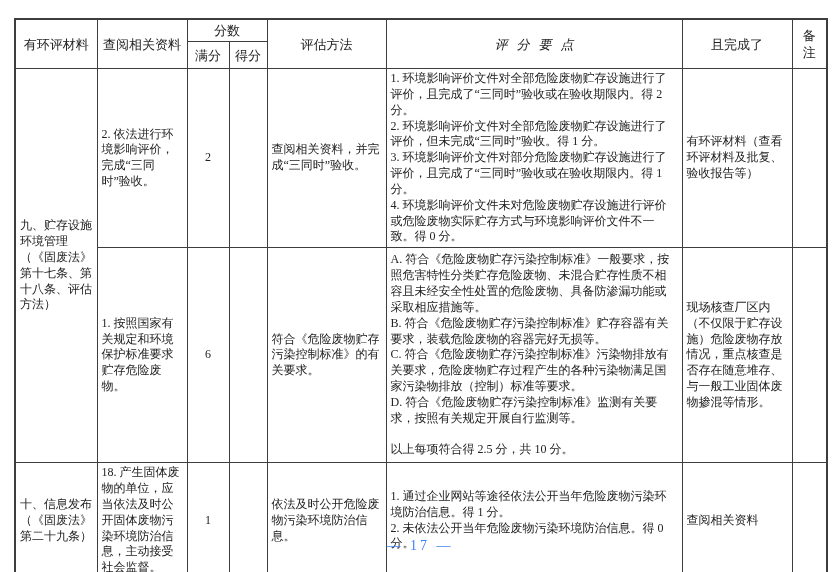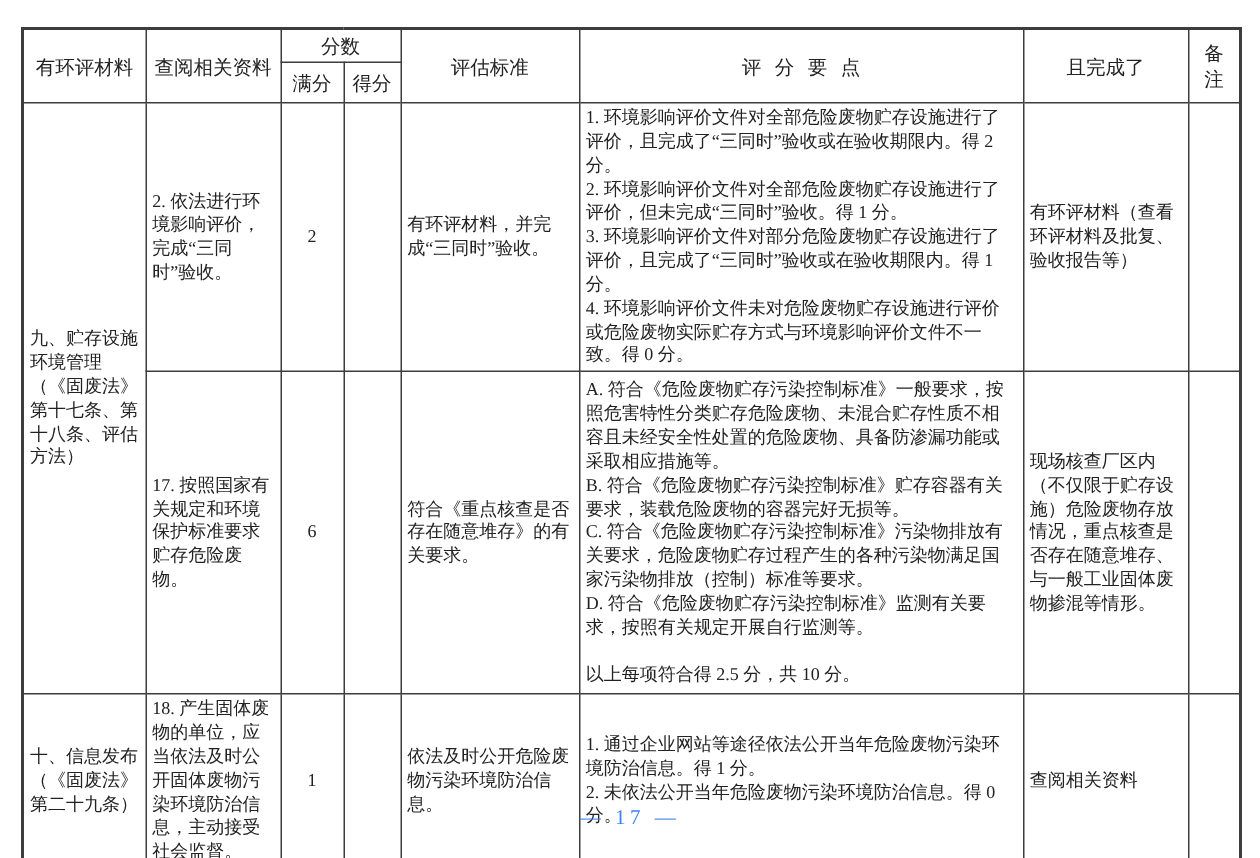--- a/index.html
+++ b/index.html
@@ -29,21 +29,21 @@
     line-height: 1.32;
     padding: 2px 4px;
     vertical-align: middle;
     overflow: hidden;
     word-break: break-all;
   }
   table.eval th {
     text-align: center;
     font-size: 13px;
   }
-  .points-header { letter-spacing: 9px; text-indent: 9px; }
+  .points-header { letter-spacing: 9px; text-indent: 9px; font-style: italic; }
   .cell-center { text-align: center; }
   .cell-top { vertical-align: top; }
   .pre { white-space: pre-wrap; }
 
   .footer-pageno {
     position: absolute;
     left: 0;
     right: 0;
     top: 538px;
     text-align: center;
@@ -67,49 +67,49 @@
       <col style="width:296px">
       <col style="width:110px">
       <col style="width:35px">
     </colgroup>
 
     <tbody>
         <tr style="height:22px">
       <th rowspan="2">有环评材料</th>
       <th rowspan="2">查阅相关资料</th>
       <th colspan="2">分数</th>
-      <th rowspan="2">评估标准</th>
+      <th rowspan="2">评估方法</th>
       <th rowspan="2" class="points-header">评分要点</th>
       <th rowspan="2">且完成了</th>
       <th rowspan="2">备注</th>
     </tr>
     <tr style="height:27px">
       <th>满分</th>
       <th>得分</th>
     </tr>
 
     <tr style="height:129px">
       <td rowspan="2">九、贮存设施环境管理（《固废法》第十七条、第十八条、评估方法）</td>
       <td>2. 依法进行环境影响评价，完成“三同时”验收。</td>
       <td class="cell-center">2</td>
       <td class="cell-center"></td>
-      <td>有环评材料，并完成“三同时”验收。</td>
+      <td>查阅相关资料，并完成“三同时”验收。</td>
       <td class="cell-top pre">1. 环境影响评价文件对全部危险废物贮存设施进行了评价，且完成了“三同时”验收或在验收期限内。得 2 分。
 2. 环境影响评价文件对全部危险废物贮存设施进行了评价，但未完成“三同时”验收。得 1 分。
 3. 环境影响评价文件对部分危险废物贮存设施进行了评价，且完成了“三同时”验收或在验收期限内。得 1 分。
 4. 环境影响评价文件未对危险废物贮存设施进行评价或危险废物实际贮存方式与环境影响评价文件不一致。得 0 分。</td>
       <td>有环评材料（查看环评材料及批复、验收报告等）</td>
       <td></td>
     </tr>
 
     <tr style="height:215px">
-      <td>17. 按照国家有关规定和环境保护标准要求贮存危险废物。</td>
+      <td>1. 按照国家有关规定和环境保护标准要求贮存危险废物。</td>
       <td class="cell-center">6</td>
       <td class="cell-center"></td>
-      <td>符合《重点核查是否存在随意堆存》的有关要求。</td>
+      <td>符合《危险废物贮存污染控制标准》的有关要求。</td>
       <td class="cell-top pre">A. 符合《危险废物贮存污染控制标准》一般要求，按照危害特性分类贮存危险废物、未混合贮存性质不相容且未经安全性处置的危险废物、具备防渗漏功能或采取相应措施等。
 B. 符合《危险废物贮存污染控制标准》贮存容器有关要求，装载危险废物的容器完好无损等。
 C. 符合《危险废物贮存污染控制标准》污染物排放有关要求，危险废物贮存过程产生的各种污染物满足国家污染物排放（控制）标准等要求。
 D. 符合《危险废物贮存污染控制标准》监测有关要求，按照有关规定开展自行监测等。
 
 以上每项符合得 2.5 分，共 10 分。</td>
       <td>现场核查厂区内（不仅限于贮存设施）危险废物存放情况，重点核查是否存在随意堆存、与一般工业固体废物掺混等情形。</td>
       <td></td>
     </tr>
 

